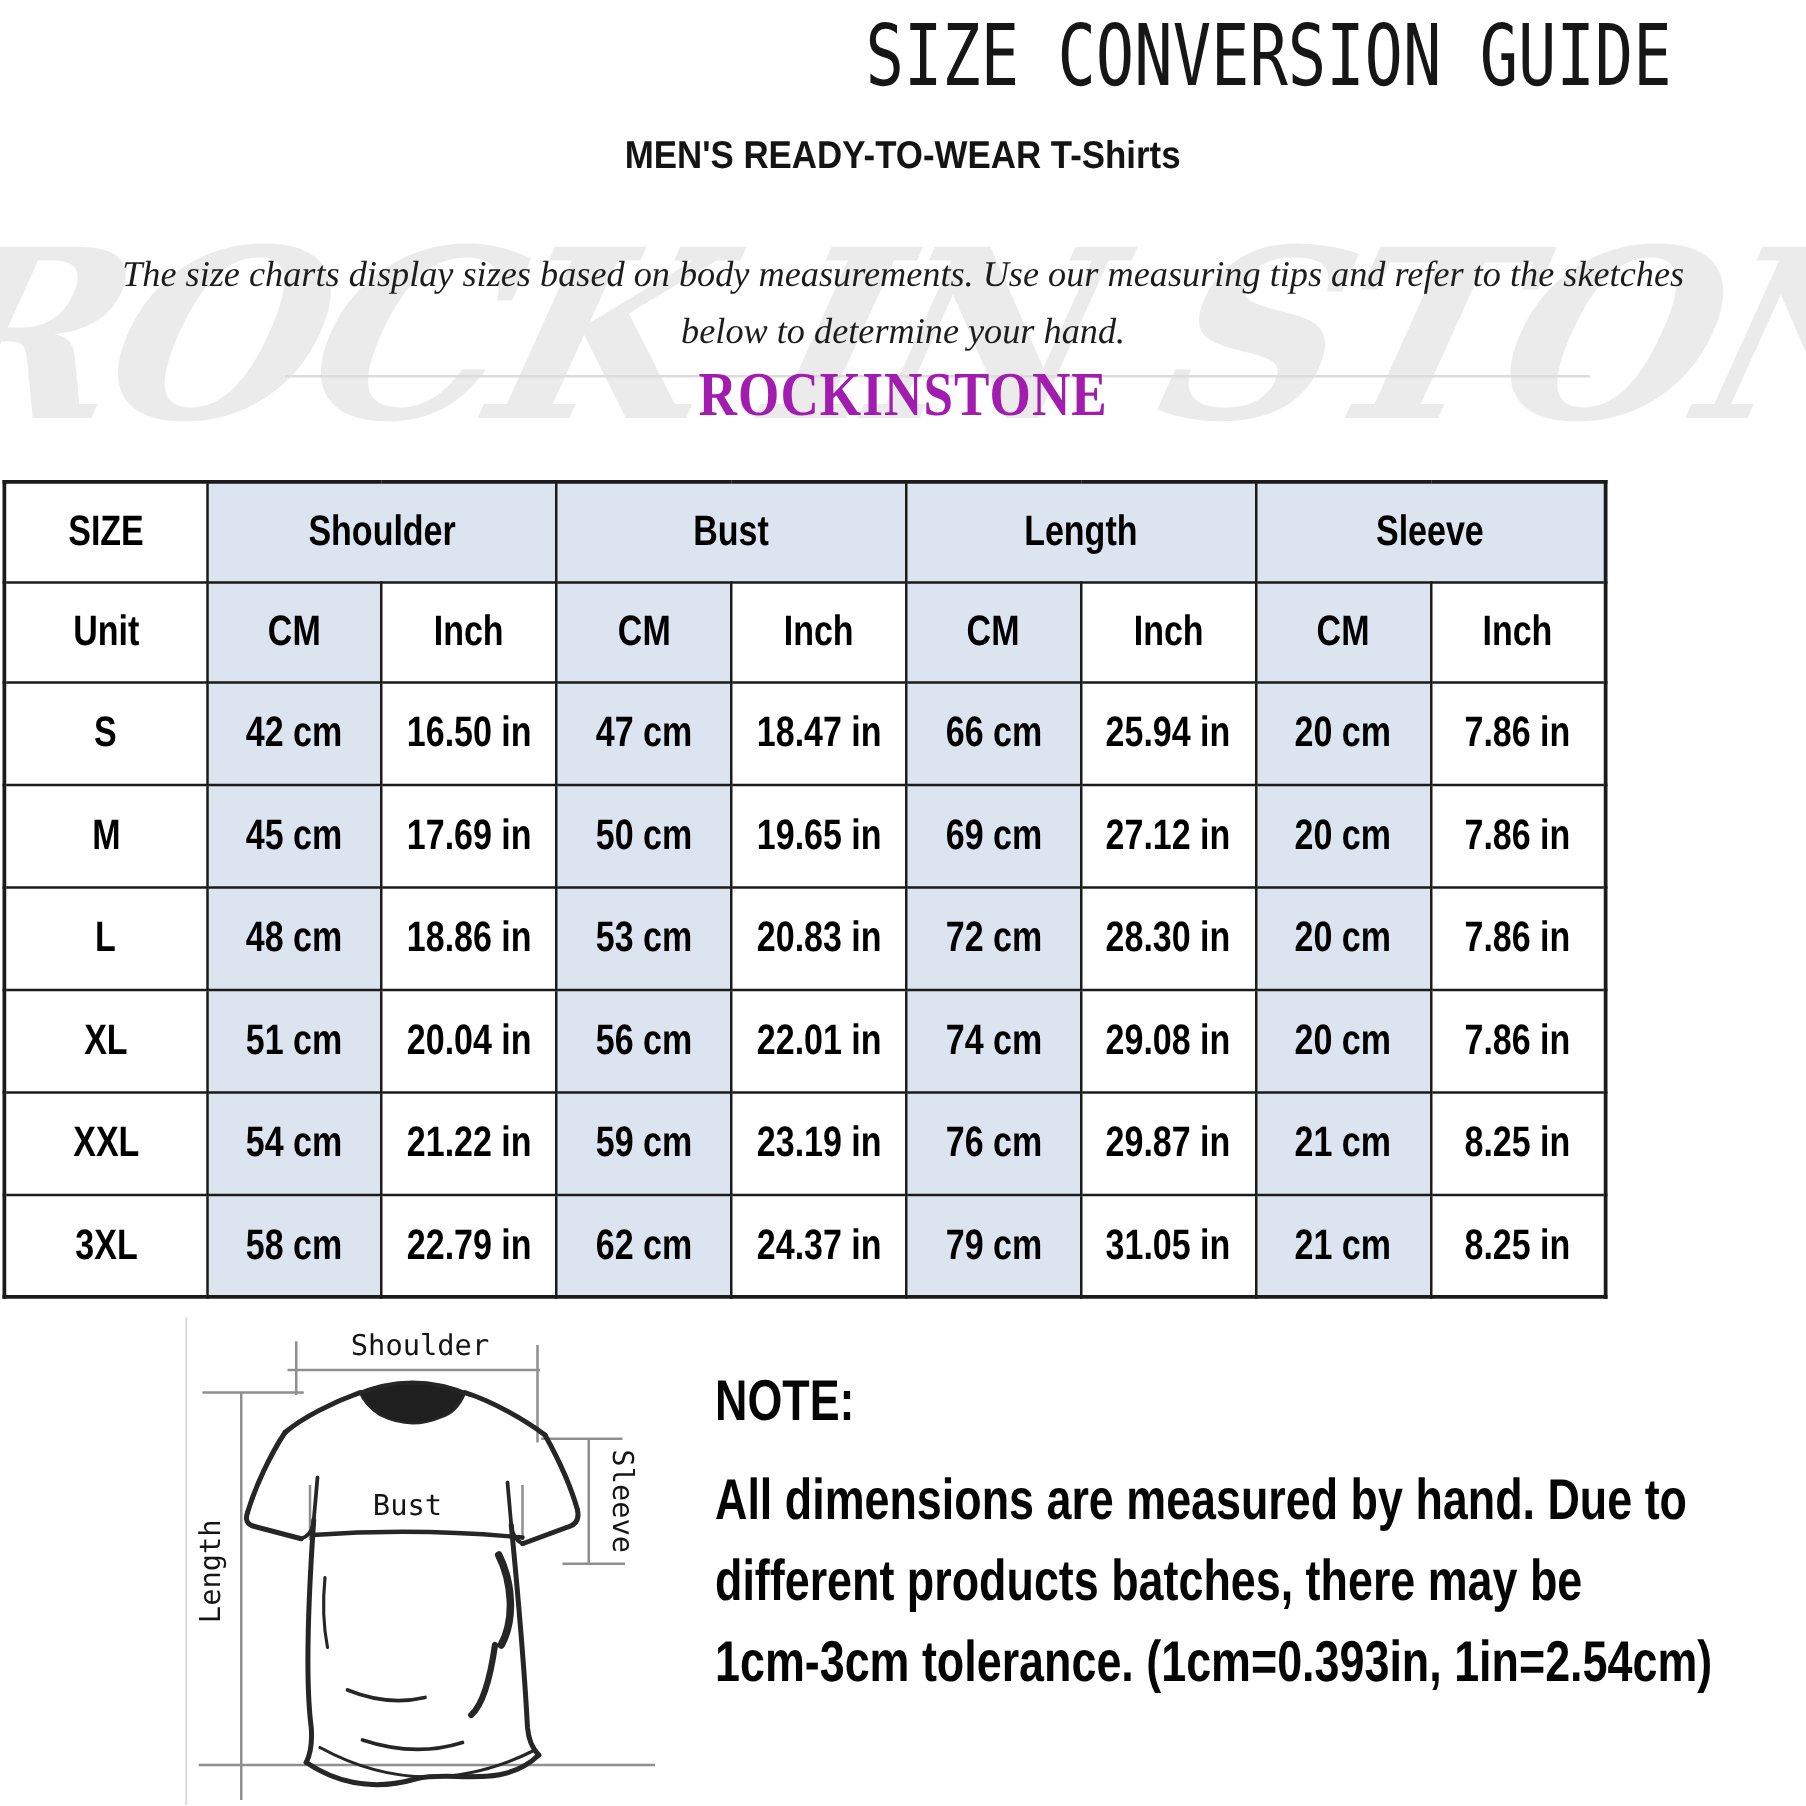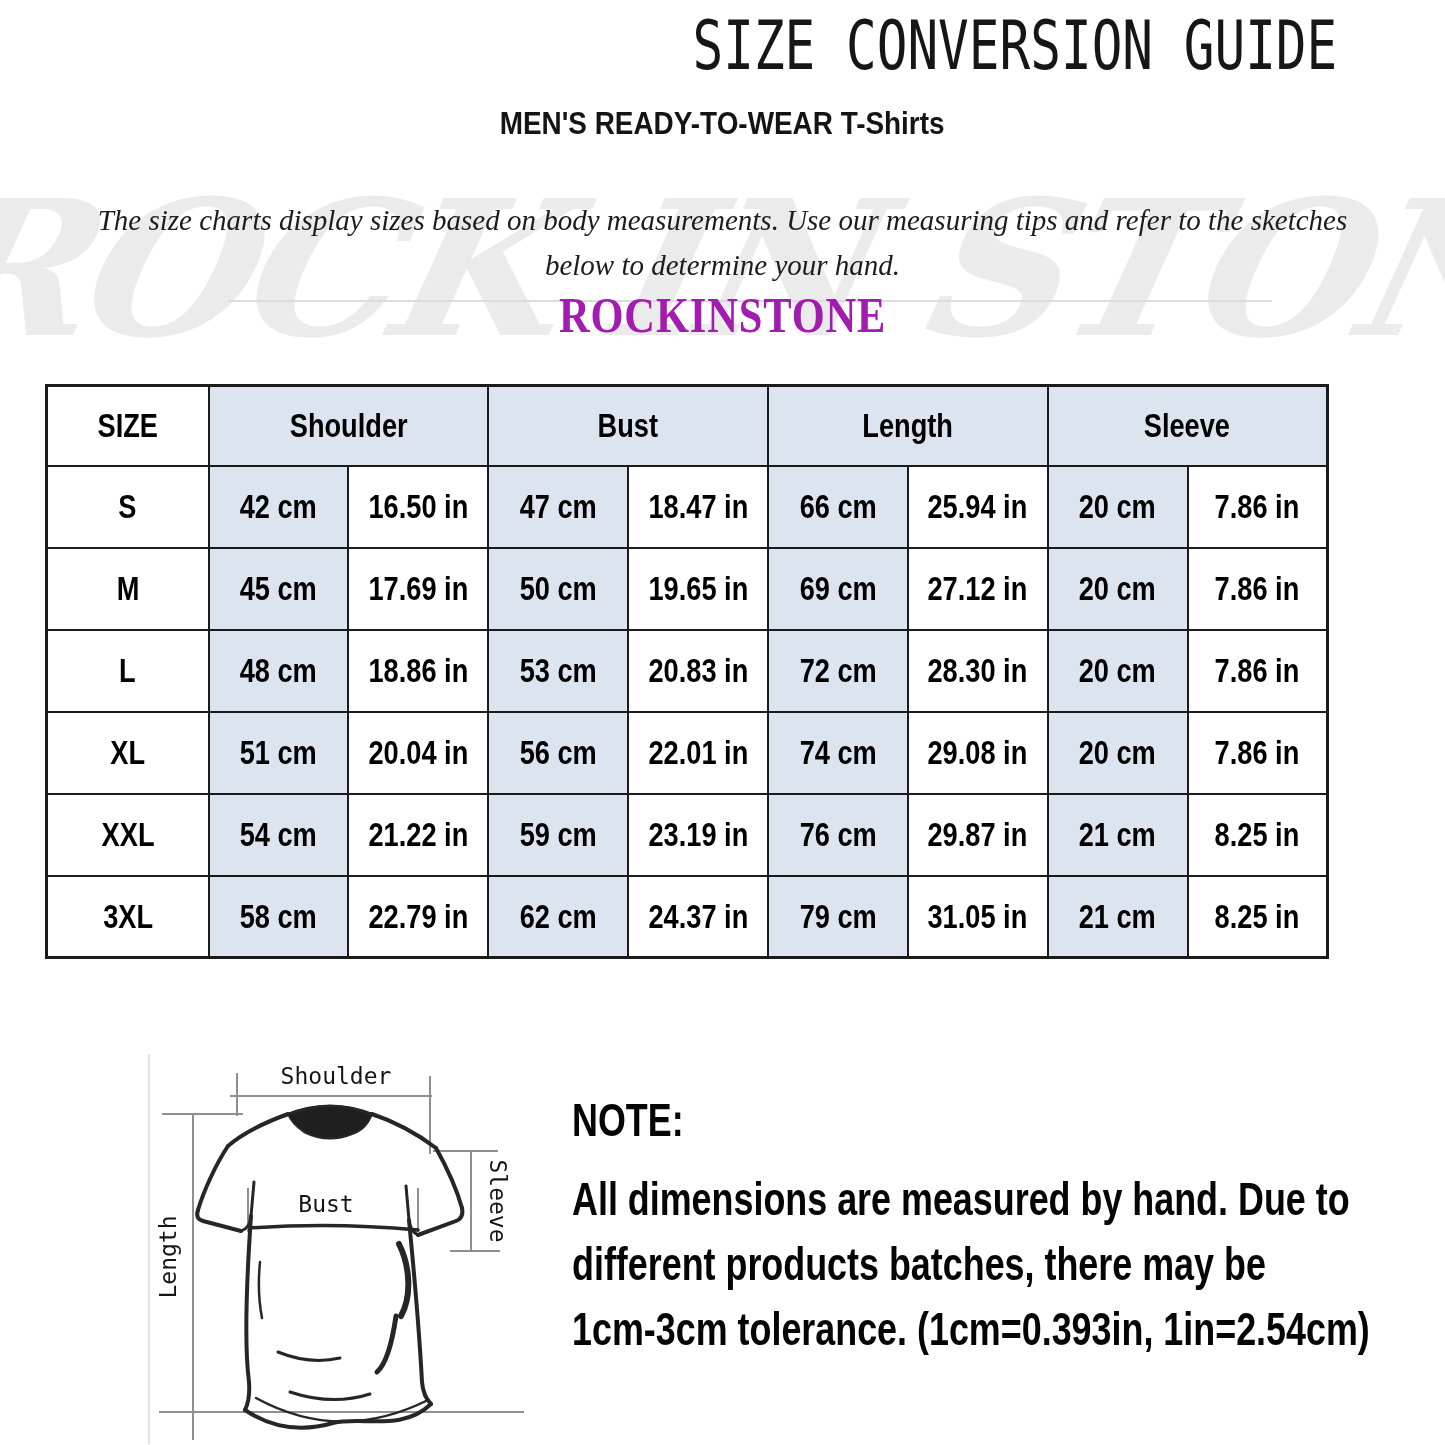--- a/index.html
+++ b/index.html
@@ -39,21 +39,20 @@
   .brand { top:286px; left:0; width:100%; text-align:center;
     font-family:"Liberation Serif", serif; font-weight:bold;
     font-size:50px; letter-spacing:1px; color:#a21caf; }
   .brand .squeeze { display:inline-block; transform:scaleX(0.85); white-space:nowrap; }
 
   
   table.size-chart {
     position:absolute; z-index:1; top:384px; left:2px; width:1284px;
     border-collapse:collapse; table-layout:fixed;
     border:3px solid #1b1b1b;
-    margin-left:43px;
   }
   table.size-chart th, table.size-chart td {
     border:2px solid #1b1b1b; padding:0;
     text-align:center; vertical-align:middle;
     font-weight:bold; font-size:34px; color:#000; background:#ffffff;
   }
   table.size-chart thead tr { height:80px; }
   table.size-chart tbody tr { height:82px; }
   table.size-chart .blue { background:#dbe4ef; }
   .cond { display:inline-block; transform:scaleX(0.80); white-space:nowrap; }
@@ -108,20 +107,31 @@
       <col>
   </colgroup>
   <thead>
     <tr>
       <th><span class="cond">SIZE</span></th>
       <th class="blue" colspan="2"><span class="cond">Shoulder</span></th>
       <th class="blue" colspan="2"><span class="cond">Bust</span></th>
       <th class="blue" colspan="2"><span class="cond">Length</span></th>
       <th class="blue" colspan="2"><span class="cond">Sleeve</span></th>
     </tr>
+    <tr>
+      <th><span class="cond">Unit</span></th>
+      <th class="blue"><span class="cond">CM</span></th>
+      <th><span class="cond">Inch</span></th>
+      <th class="blue"><span class="cond">CM</span></th>
+      <th><span class="cond">Inch</span></th>
+      <th class="blue"><span class="cond">CM</span></th>
+      <th><span class="cond">Inch</span></th>
+      <th class="blue"><span class="cond">CM</span></th>
+      <th><span class="cond">Inch</span></th>
+    </tr>
   </thead>
   <tbody>
       <tr>
         <td><span class="cond">S</span></td>
         <td class="blue"><span class="cond">42 cm</span></td>
         <td><span class="cond">16.50 in</span></td>
         <td class="blue"><span class="cond">47 cm</span></td>
         <td><span class="cond">18.47 in</span></td>
         <td class="blue"><span class="cond">66 cm</span></td>
         <td><span class="cond">25.94 in</span></td>

